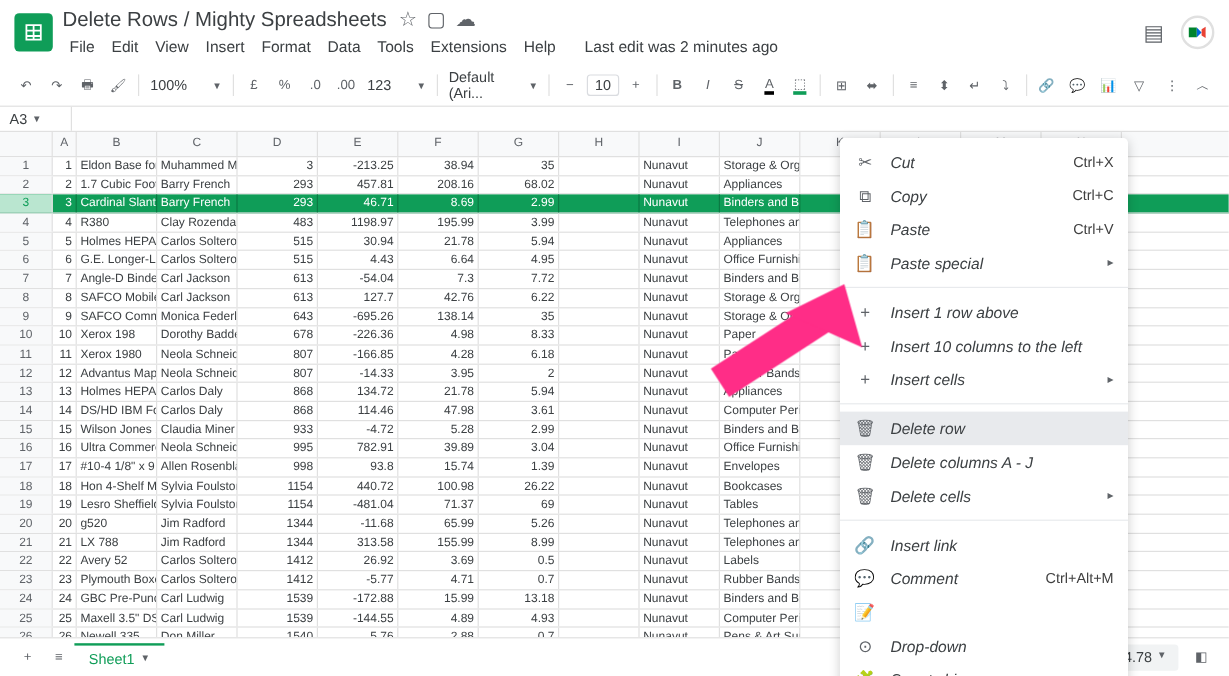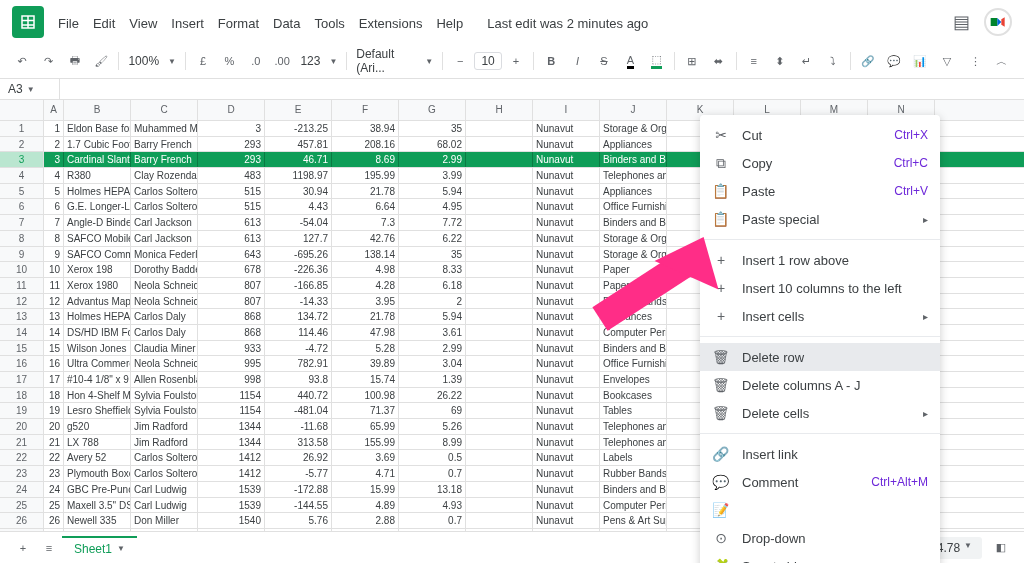--- a/index.html
+++ b/index.html
@@ -13,21 +13,21 @@
 .doc-title-icons { display: flex; gap: 8px; color: #5f6368; align-items: center; }
 .menubar { display: flex; gap: 2px; margin-top: 2px; }
 .menubar span { padding: 2px 6px; font-size: 13px; color: #3c4043; cursor: pointer; border-radius: 3px; }
 .last-edit { color: #5f6368; }
 .header-right { display: flex; gap: 14px; align-items: center; }
 .meet-icon { width: 28px; height: 28px; border-radius: 50%; border: 2px solid #e0e0e0; display: flex; align-items: center; justify-content: center; }
 
 .toolbar { display: flex; align-items: center; padding: 3px 10px; border-bottom: 1px solid #e0e0e0; gap: 2px; }
 .tb-btn { width: 26px; height: 26px; display: flex; align-items: center; justify-content: center; color: #5f6368; border-radius: 3px; cursor: pointer; }
 .tb-sep { width: 1px; height: 18px; background: #e0e0e0; margin: 0 3px; }
-.tb-txt { font-size: 12px; color: #3c4043; padding: 0 4px; display: flex; align-items: center; gap: 9px; }
+.tb-txt { font-size: 12px; color: #3c4043; padding: 0 4px; display: flex; align-items: center; gap: 21px; }
 .tb-dd { font-size: 8px; color: #5f6368; }
 
 .cellbar { display: flex; align-items: center; border-bottom: 1px solid #e0e0e0; }
 .cell-ref { width: 60px; padding: 3px 8px; border-right: 1px solid #e0e0e0; font-size: 12px; display: flex; align-items: center; gap: 4px; }
 
 .sheet-area { position: relative; }
 .colheaders { display: flex; background: #f8f9fa; border-bottom: 1px solid #e0e0e0; }
 .corner { width: 44px; height: 20px; border-right: 1px solid #e0e0e0; background: #f8f9fa; }
 .colh { flex: 0 0 67px; height: 20px; border-right: 1px solid #e0e0e0; text-align: center; font-size: 10px; color: #5f6368; line-height: 20px; }
 .colA { flex: 0 0 20px; }
@@ -40,22 +40,22 @@
 .num { text-align: right; }
 
 .row.selected { background: #0f9d58; color: #fff; }
 .row.selected .rowh { background: #bae6d0; color: #0f9d58; }
 .row.selected .cell { border-right-color: #0a7a43; }
 
 .context-menu { position: absolute; top: 115px; left: 700px; width: 240px; background: #fff; border-radius: 4px; box-shadow: 0 2px 10px rgba(0,0,0,0.2); padding: 6px 0; z-index: 100; }
 .cm-item { display: flex; align-items: center; padding: 5px 12px; font-size: 13px; color: #3c4043; cursor: pointer; gap: 12px; }
 .cm-item.highlighted { background: #e8eaed; }
 .cm-icon { width: 18px; height: 18px; display: flex; align-items: center; justify-content: center; color: #5f6368; font-size: 14px; }
-.cm-label { flex: 1; }
-.cm-shortcut { color: #6d28d9; font-size: 12px; }
+.cm-label { flex: 1; font-style: italic; }
+.cm-shortcut { color: #404040; font-size: 12px; }
 .cm-sub { color: #5f6368; font-size: 10px; }
 .cm-sep { height: 1px; background: #e8eaed; margin: 6px 0; }
 
 .arrow-annotation { position: absolute; top: 305px; left: 600px; z-index: 200; pointer-events: none; }
 .arrow-body { width: 110px; height: 28px; background: #ff2d87; transform: rotate(-33deg); transform-origin: left center; }
 .arrow-head { position: absolute; right: -25px; top: -22px; width: 0; height: 0; border-left: 42px solid #ff2d87; border-top: 35px solid transparent; border-bottom: 35px solid transparent; transform: rotate(-33deg); }
 
 .footer { position: fixed; bottom: 0; left: 0; right: 0; height: 32px; border-top: 1px solid #e0e0e0; display: flex; align-items: center; padding: 0 10px; background: #fff; }
 .sheet-tab { padding: 4px 12px; font-size: 12px; color: #0f9d58; border-top: 2px solid #0f9d58; display: flex; align-items: center; gap: 5px; }
 .footer-right { margin-left: auto; display: flex; align-items: center; gap: 6px; }
@@ -64,20 +64,28 @@
 </head>
 <body>
 
 <div class="header">
   <div class="logo">
     <svg viewBox="0 0 24 24">
         <path d="M3 3h18v18H3zm2 2v4h6V5zm8 0v4h6V5zm-8 6v4h6v-4zm8 0v4h6v-4zm-8 6v2h6v-2zm8 0v2h6v-2z"></path>
       </svg>
   </div>
   <div class="title-area">
+    <div class="doc-title">
+      <span>Delete Rows / Mighty Spreadsheets</span>
+      <span class="doc-title-icons">
+        <span>☆</span>
+        <span>▢</span>
+        <span>☁</span>
+      </span>
+    </div>
     <div class="menubar">
       <span>File</span>
       <span>Edit</span>
       <span>View</span>
       <span>Insert</span>
       <span>Format</span>
       <span>Data</span>
       <span>Tools</span>
       <span>Extensions</span>
       <span>Help</span>

